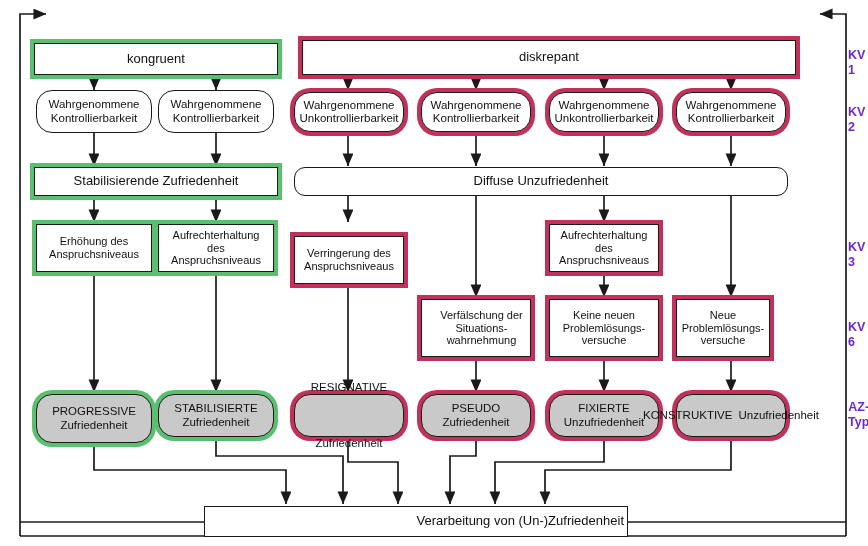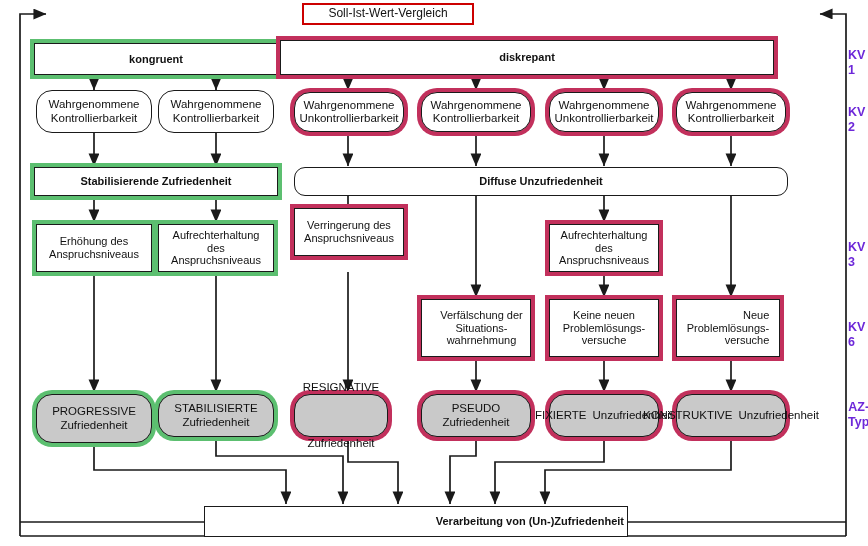--- a/index.html
+++ b/index.html
@@ -9,21 +9,21 @@
   .node{position:absolute;box-sizing:border-box;display:flex;align-items:center;justify-content:center;text-align:center;background:#ffffff;border:1.6px solid #1a1a1a;line-height:1.14;color:#111;}
   .node .txt{display:block;padding:0 3px;}
   .bk{border:1.6px solid #1a1a1a;}
   .gr{border:1.6px solid #1a1a1a;box-shadow:0 0 0 4px #5cbf70;}
   .rd{border:1.6px solid #1a1a1a;box-shadow:0 0 0 4px #c2305c;}
   .rdtop{border:2px solid #cc0000;}
   .gray{background:#c9c9c9;}
   .fs11{font-size:11px;}
   .fs11_5{font-size:11.5px;border-radius:16px;}
   .fs12{font-size:12px;}
-  .fs12_5{font-size:11px;font-weight:bold;}
+  .fs12_5{font-size:13px;}
   .rowlbl{position:absolute;font-size:12.5px;font-weight:bold;color:#6d28d9;white-space:pre-line;line-height:1.18;margin-left:40px;}
   .cap{white-space:pre-line;}
 </style>
 </head>
 <body>
 
 <div id="stage">
 
   <svg id="svg-layer" viewBox="0 0 868 546">
     <defs>
@@ -74,35 +74,32 @@
       <path d="M348,437 L348,462 L398,462 L398,504" marker-end="url(#ah)"></path>
       <path d="M476,437 L476,456 L450,456 L450,504" marker-end="url(#ah)"></path>
       <path d="M604,437 L604,462 L495,462 L495,504" marker-end="url(#ah)"></path>
       <path d="M731,437 L731,470 L545,470 L545,504" marker-end="url(#ah)"></path>
 
       <path d="M20,522 L204,522"></path>
       <path d="M846,522 L628,522"></path>
     </g>
   </svg>
 
-  <div class="node rdtop fs12" style="left:302px;top:3px;width:172px;height:22px;">
-    <span class="txt cap">Soll-Ist-Wert-Vergleich</span>
-  </div>
 
   <div class="rowlbl" style="left:808px;top:48px;">KV 1</div>
   <div class="rowlbl" style="left:808px;top:105px;">KV 2</div>
   <div class="rowlbl" style="left:808px;top:240px;">KV 3</div>
   <div class="rowlbl" style="left:808px;top:320px;">KV 6</div>
   <div class="rowlbl" style="left:808px;top:400px;text-align:center;">AZ-
 Typ</div>
 
   <div class="node gr fs12_5" style="left:34px;top:43px;width:244px;height:32px;">
     <span class="txt cap">kongruent</span>
   </div>
-  <div class="node rd fs12_5" style="left:280px;top:40px;width:494px;height:35px;">
+  <div class="node rd fs12_5" style="left:302px;top:40px;width:494px;height:35px;">
     <span class="txt cap">diskrepant</span>
   </div>
 
   <div class="node bk fs11_5" style="left:36px;top:90px;width:116px;height:43px;">
     <span class="txt cap">Wahrgenommene
 Kontrollierbarkeit</span>
   </div>
   <div class="node bk fs11_5" style="left:158px;top:90px;width:116px;height:43px;">
     <span class="txt cap">Wahrgenommene
 Kontrollierbarkeit</span>
@@ -133,63 +130,63 @@
 
   <div class="node gr fs11" style="left:36px;top:224px;width:116px;height:48px;">
     <span class="txt cap">Erhöhung des
 Anspruchsniveaus</span>
   </div>
   <div class="node gr fs11" style="left:158px;top:224px;width:116px;height:48px;">
     <span class="txt cap">Aufrechterhaltung
 des
 Anspruchsniveaus</span>
   </div>
-  <div class="node rd fs11" style="left:294px;top:208px;width:110px;height:48px;">
+  <div class="node rd fs11" style="left:294px;top:236px;width:110px;height:48px;">
     <span class="txt cap">Verringerung des
 Anspruchsniveaus</span>
   </div>
   <div class="node rd fs11" style="left:549px;top:224px;width:110px;height:48px;">
     <span class="txt cap">Aufrechterhaltung
 des
 Anspruchsniveaus</span>
   </div>
 
   <div class="node rd fs11" style="left:421px;top:299px;width:110px;height:58px;padding-left:11px;">
     <span class="txt cap">Verfälschung der
 Situations-
 wahrnehmung</span>
   </div>
   <div class="node rd fs11" style="left:549px;top:299px;width:110px;height:58px;">
     <span class="txt cap">Keine neuen
 Problemlösungs-
 versuche</span>
   </div>
-  <div class="node rd fs11" style="left:676px;top:299px;width:104px;height:58px;text-align:right;">
+  <div class="node rd fs11" style="left:676px;top:299px;width:94px;height:58px;">
     <span class="txt cap">Neue
 Problemlösungs-
 versuche</span>
   </div>
 
   <div class="node gr gray fs11_5" style="left:36px;top:394px;width:116px;height:49px;flex-direction:column;">
     <span class="txt">PROGRESSIVE</span>
     <span class="txt">Zufriedenheit</span>
   </div>
   <div class="node gr gray fs11_5" style="left:158px;top:394px;width:116px;height:43px;flex-direction:column;">
     <span class="txt">STABILISIERTE</span>
     <span class="txt">Zufriedenheit</span>
   </div>
-  <div class="node rd gray fs11_5" style="left:294px;top:394px;width:94px;height:43px;flex-direction:column;gap:43px;">
+  <div class="node rd gray fs11_5" style="left:294px;top:394px;width:110px;height:43px;flex-direction:column;gap:43px;">
     <span class="txt">RESIGNATIVE</span>
     <span class="txt">Zufriedenheit</span>
   </div>
   <div class="node rd gray fs11_5" style="left:421px;top:394px;width:110px;height:43px;flex-direction:column;">
     <span class="txt">PSEUDO</span>
     <span class="txt">Zufriedenheit</span>
   </div>
-  <div class="node rd gray fs11_5" style="left:549px;top:394px;width:110px;height:43px;">
+  <div class="node rd gray fs11_5" style="left:549px;top:394px;width:110px;height:43px;flex-direction:column;">
     <span class="txt">FIXIERTE</span>
     <span class="txt">Unzufriedenheit</span>
   </div>
   <div class="node rd gray fs11_5" style="left:676px;top:394px;width:110px;height:43px;flex-direction:row;">
     <span class="txt">KONSTRUKTIVE</span>
     <span class="txt">Unzufriedenheit</span>
   </div>
 
   <div class="node bk fs12_5" style="left:204px;top:506px;width:424px;height:31px;justify-content:flex-end;">
     <span class="txt cap">Verarbeitung von (Un-)Zufriedenheit</span>

